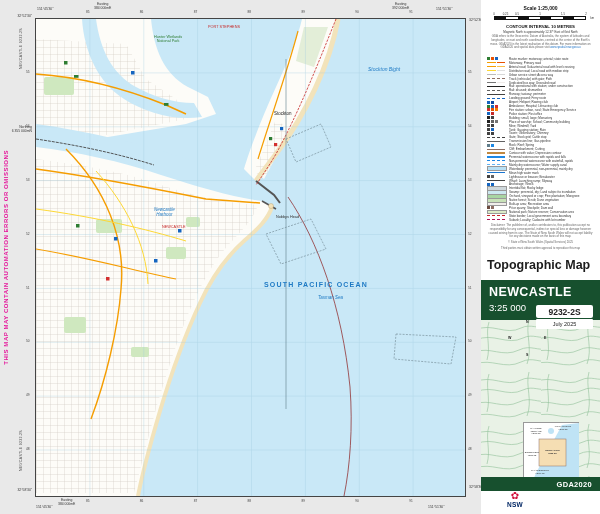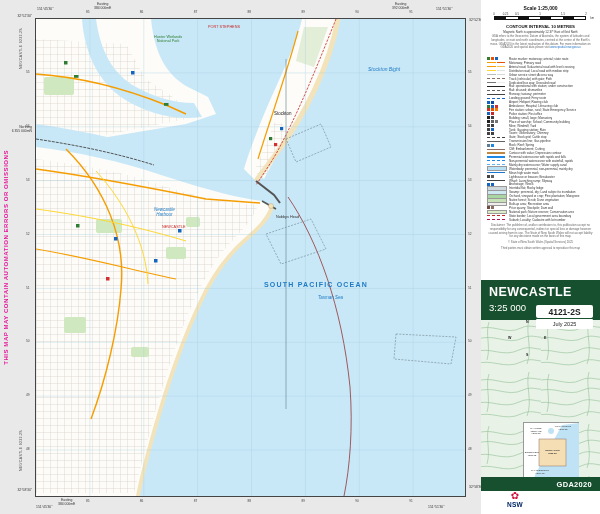--- a/index.html
+++ b/index.html
@@ -484,20 +484,21 @@
           <span class="lt">Suburb; Locality; Cadastre with lot number</span>
         </div>
       </div>
 
     <div id="disclaimer">
       <div>Disclaimer: The publisher of, and/or contributors to, this publication accept no responsibility for any consequential, indirect or special loss or damage however caused arising from its use. The State of New South Wales will not accept liability for any decisions made on the basis of this map.</div>
       <div id="copyright">© State of New South Wales (Spatial Services) 2025</div>
       <div id="approval">Third parties must obtain written approval to reproduce this map</div>
     </div>
 
+    <div id="prodtype">Topographic Map</div>
 
     <div id="greenblock">
       <div id="maptitle">NEWCASTLE</div>
       <div id="mapscale">3:25 000</div>
     </div>
 
     <div id="patternsec">
       <svg width="119" height="157">
         <defs>
           <pattern id="topo" width="60" height="52" patternUnits="userSpaceOnUse">
@@ -516,21 +517,21 @@
       </svg>
 
       
       
       <span class="cdir" style="left:45px;top:0px;">N</span>
       <span class="cdir" style="left:63px;top:16px;">E</span>
       <span class="cdir" style="left:45px;top:33px;">S</span>
       <span class="cdir" style="left:27px;top:16px;">W</span>
     </div>
 
-    <div id="sheetbox">4121-2S</div>
+    <div id="sheetbox">9232-2S</div>
     <div id="editionbox">July 2025</div>
 
     <div id="indexbox">
       <svg width="55" height="55" style="position:absolute;left:0;top:0;">
         <polygon points="38,2 55,0 55,55 10,55 12,50" fill="#bfe3f5"></polygon>
         <circle cx="27" cy="8" r="3" fill="#bfe3f5"></circle>
         <rect x="15" y="16" width="27" height="27" fill="#f5deb3" stroke="#8d6e63" stroke-width="0.5"></rect>
       </svg>
       <span class="idxlbl" style="left:1px;top:4px;width:22px;">RAYMOND TERRACE
 9232-3N</span>

